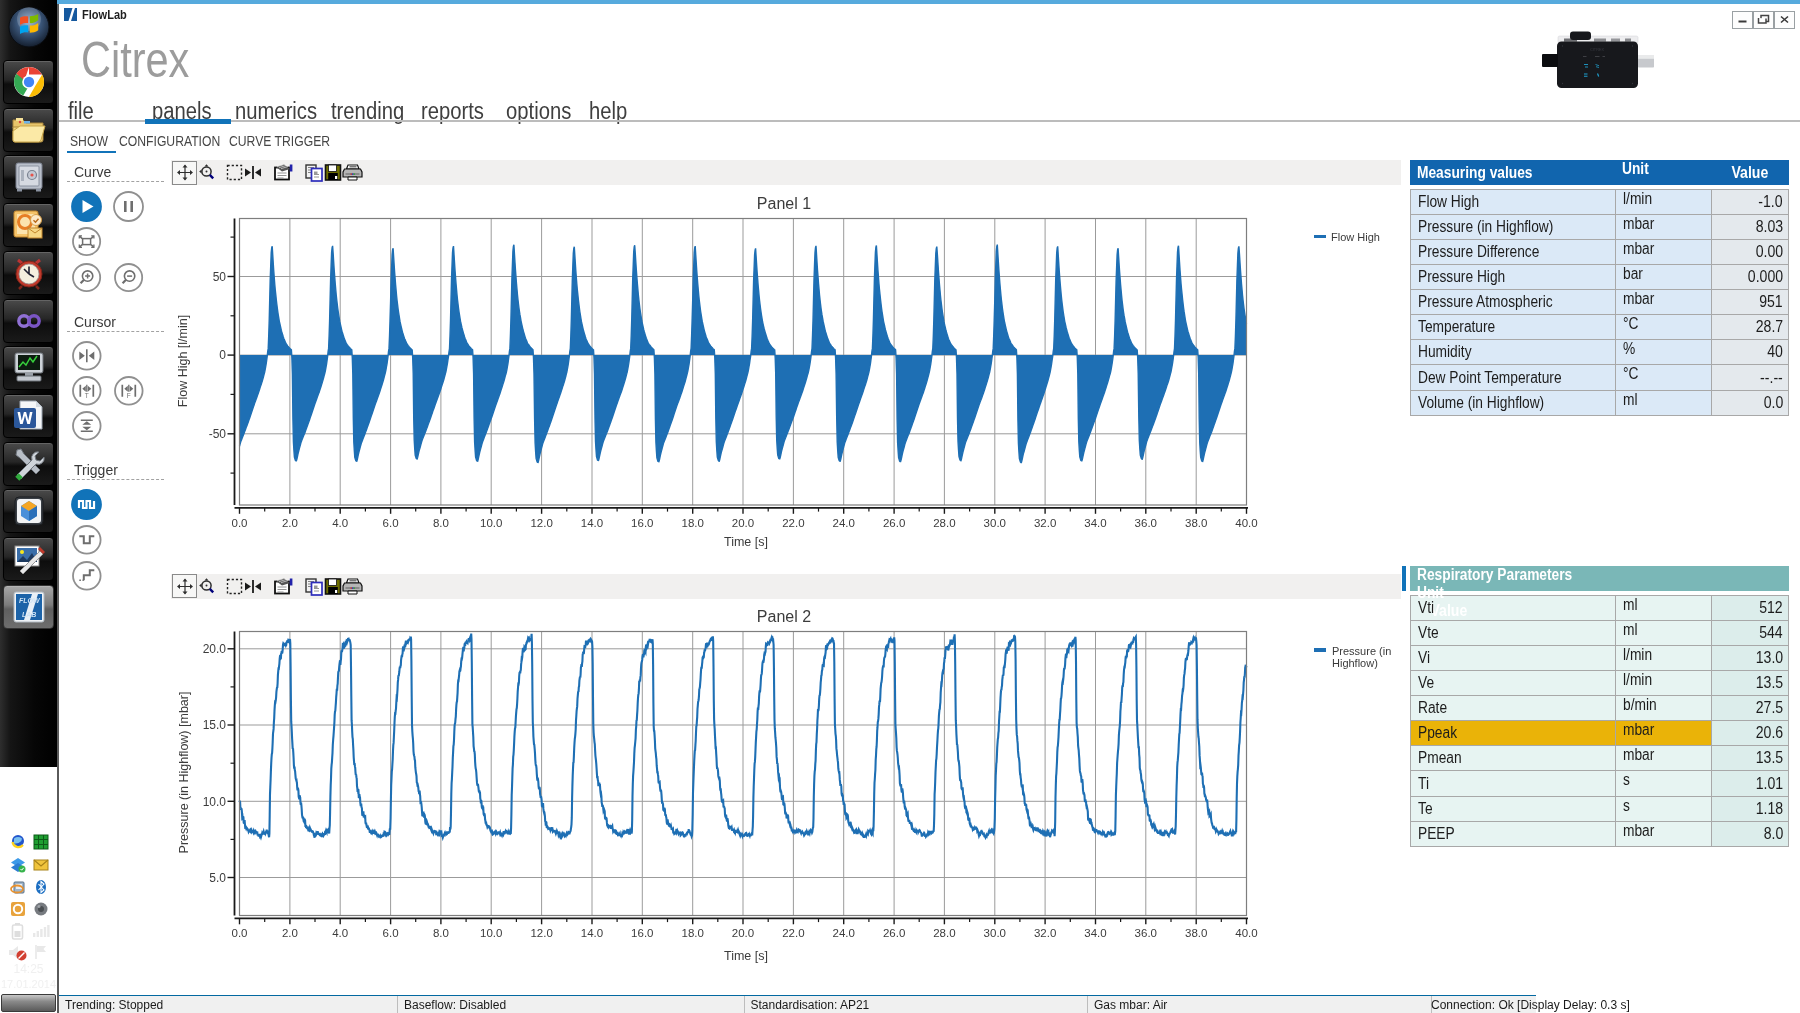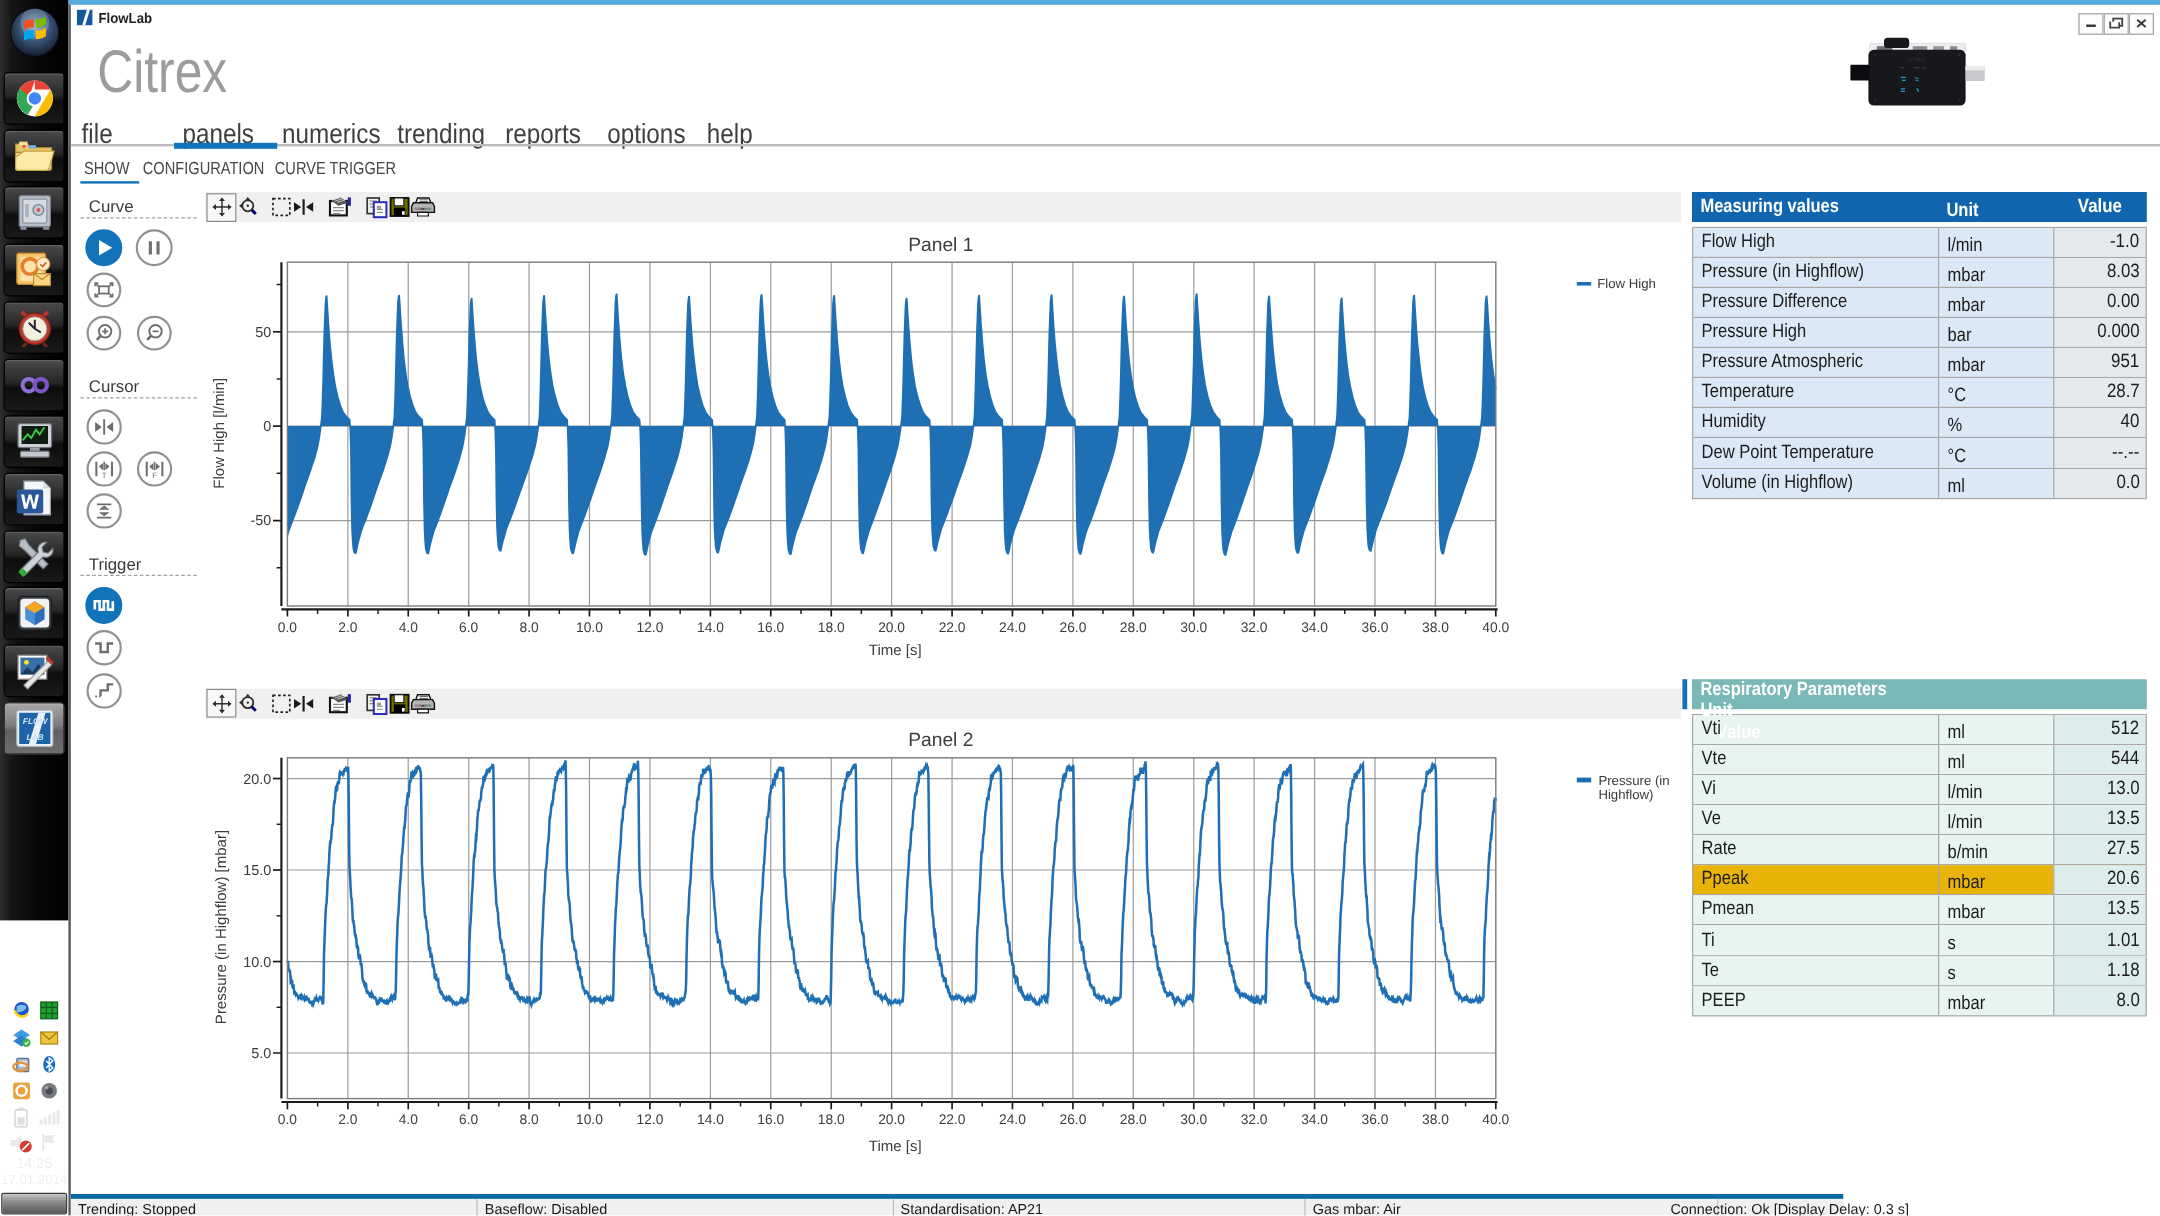--- a/index.html
+++ b/index.html
@@ -21,26 +21,26 @@
 .tbar svg { position:absolute; left:0; top:0; }
 .dtable { position:absolute; left:1409.5px; width:379.5px; font-size:16px; color:#1c1c1c; }
 .dtable .c1 span,.dtable .c2 span { transform:scaleX(0.86); transform-origin:left center; display:inline-block; white-space:nowrap; }
 .dtable .c3 span { transform:scaleX(0.88); transform-origin:right center; display:inline-block; }
 .thead { display:flex; height:25px; color:#fff; font-weight:bold; }
 .bluehdr { background:#1165ae; }
 .tealhdr { background:#7ab7b7;flex-direction:column; }
 .tbody { margin-top:3.5px; border-top:1px solid #a8a8a8; }
 .trow { display:flex; height:25.15px; border-bottom:1px solid #a8a8a8; }
 .c1 { width:205px; padding-left:7px; display:flex; align-items:center; border-left:1px solid #a8a8a8; }
-.c2 { width:96px;  padding-left:7px; display:flex; align-items:flex-end; border-left:1px solid #a8a8a8; }
+.c2 { width:96px;  padding-left:7px; display:flex; align-items:flex-start; border-left:1px solid #a8a8a8; }
 .c3 { width:78.5px; padding:0 5px; display:flex; align-items:center; justify-content:flex-end; border-left:1px solid #a8a8a8; border-right:1px solid #a8a8a8; }
 .thead .c1,.thead .c2,.thead .c3 { border:none; }
 .thead .c3 { justify-content:center; }
 #statusbar { position:absolute; left:59px; top:994.5px; width:1477px; height:18.5px;
-  background:#f0f0f0; border-top:4px solid #0369a1; font-size:12px; color:#1a1a1a; }
+  background:#f0f0f0; border-top:1px solid #0369a1; font-size:12px; color:#1a1a1a; }
 .seg { position:absolute; top:0; height:18.5px; border-right:1px solid #bdbdbd; padding:2px 0 0 6px; }
 .legend { position:absolute; font-size:11px; color:#3a3a3a; line-height:12.5px; }
 .lmark { position:absolute; width:12.5px; height:3.6px; background:#1e6fb4; }
 .winbtn { position:absolute; top:11px; width:21.3px; height:17.5px; background:#fdfdfd; border:1px solid #9aa0a3; }
 </style></head><body>
 <div id="win"></div>
 <div id="taskbar" style="position:absolute;left:0;top:0;width:57px;height:767px;background:linear-gradient(90deg,#2e2e2e 0,#151515 18%,#060606 60%,#000 100%);">
 <style>
 .tb { position:absolute; left:3px; width:51px; height:44px; border-radius:4px;
  background:linear-gradient(180deg,#4a4a4a 0,#262626 45%,#0d0d0d 55%,#1a1a1a 100%);
@@ -960,13 +960,13 @@
     <circle cx="94.5" cy="18" r="0.7" fill="#32333a"></circle>
 <circle cx="24.5" cy="55.5" r="0.7" fill="#32333a"></circle>
     <circle cx="94.5" cy="55.5" r="0.7" fill="#32333a"></circle>
 </svg>
 
 <div id="statusbar">
 <div class="seg" style="left:0;width:339px">Trending: Stopped</div>
 <div class="seg" style="left:339px;width:346.5px">Baseflow: Disabled</div>
 <div class="seg" style="left:685.5px;width:343.5px">Standardisation: AP21</div>
 <div class="seg" style="left:1029px;width:344px">Gas mbar: Air</div>
-<div class="seg" style="left:1327px;width:368px;border-right:none">Connection: Ok [Display Delay: 0.3 s]</div>
+<div class="seg" style="left:1366px;width:368px;border-right:none">Connection: Ok [Display Delay: 0.3 s]</div>
 </div>
 </body></html>

